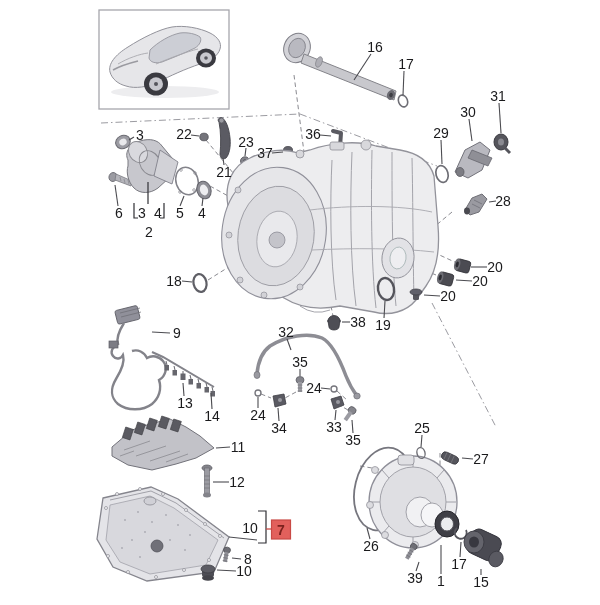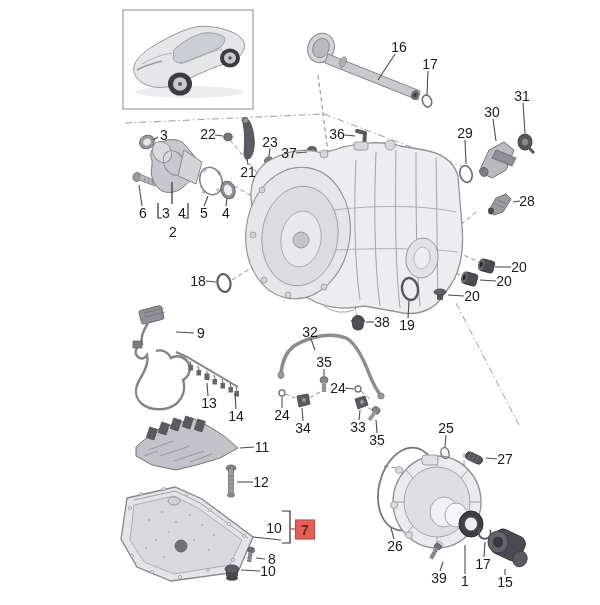--- a/index.html
+++ b/index.html
@@ -1,17 +1,17 @@
 <!DOCTYPE html>
 <html><head>
 <meta charset="utf-8">
 <style>
   html,body{margin:0;padding:0;background:#ffffff;}
   .stage{position:relative;width:515px;height:605px;background:#ffffff;overflow:hidden;
-         font-family:"Liberation Sans",sans-serif;margin-left:24px;}
+         font-family:"Liberation Sans",sans-serif;}
   svg{position:absolute;left:0;top:0;}
   .part-label{font:14px "Liberation Sans",sans-serif;fill:#1a1a1c;text-anchor:middle;}
   .part-label.hl{fill:#7c221e;font-weight:bold;}
   .cl{stroke:#9b9ba1;stroke-width:1;fill:none;stroke-dasharray:7 3 1.5 3;}
   .dl{stroke:#8a8a90;stroke-width:1;fill:none;stroke-dasharray:4.5 3;}
   .bracket{stroke:#2f2f34;stroke-width:1.2;fill:none;}
 </style>
 </head>
 <body>
 

